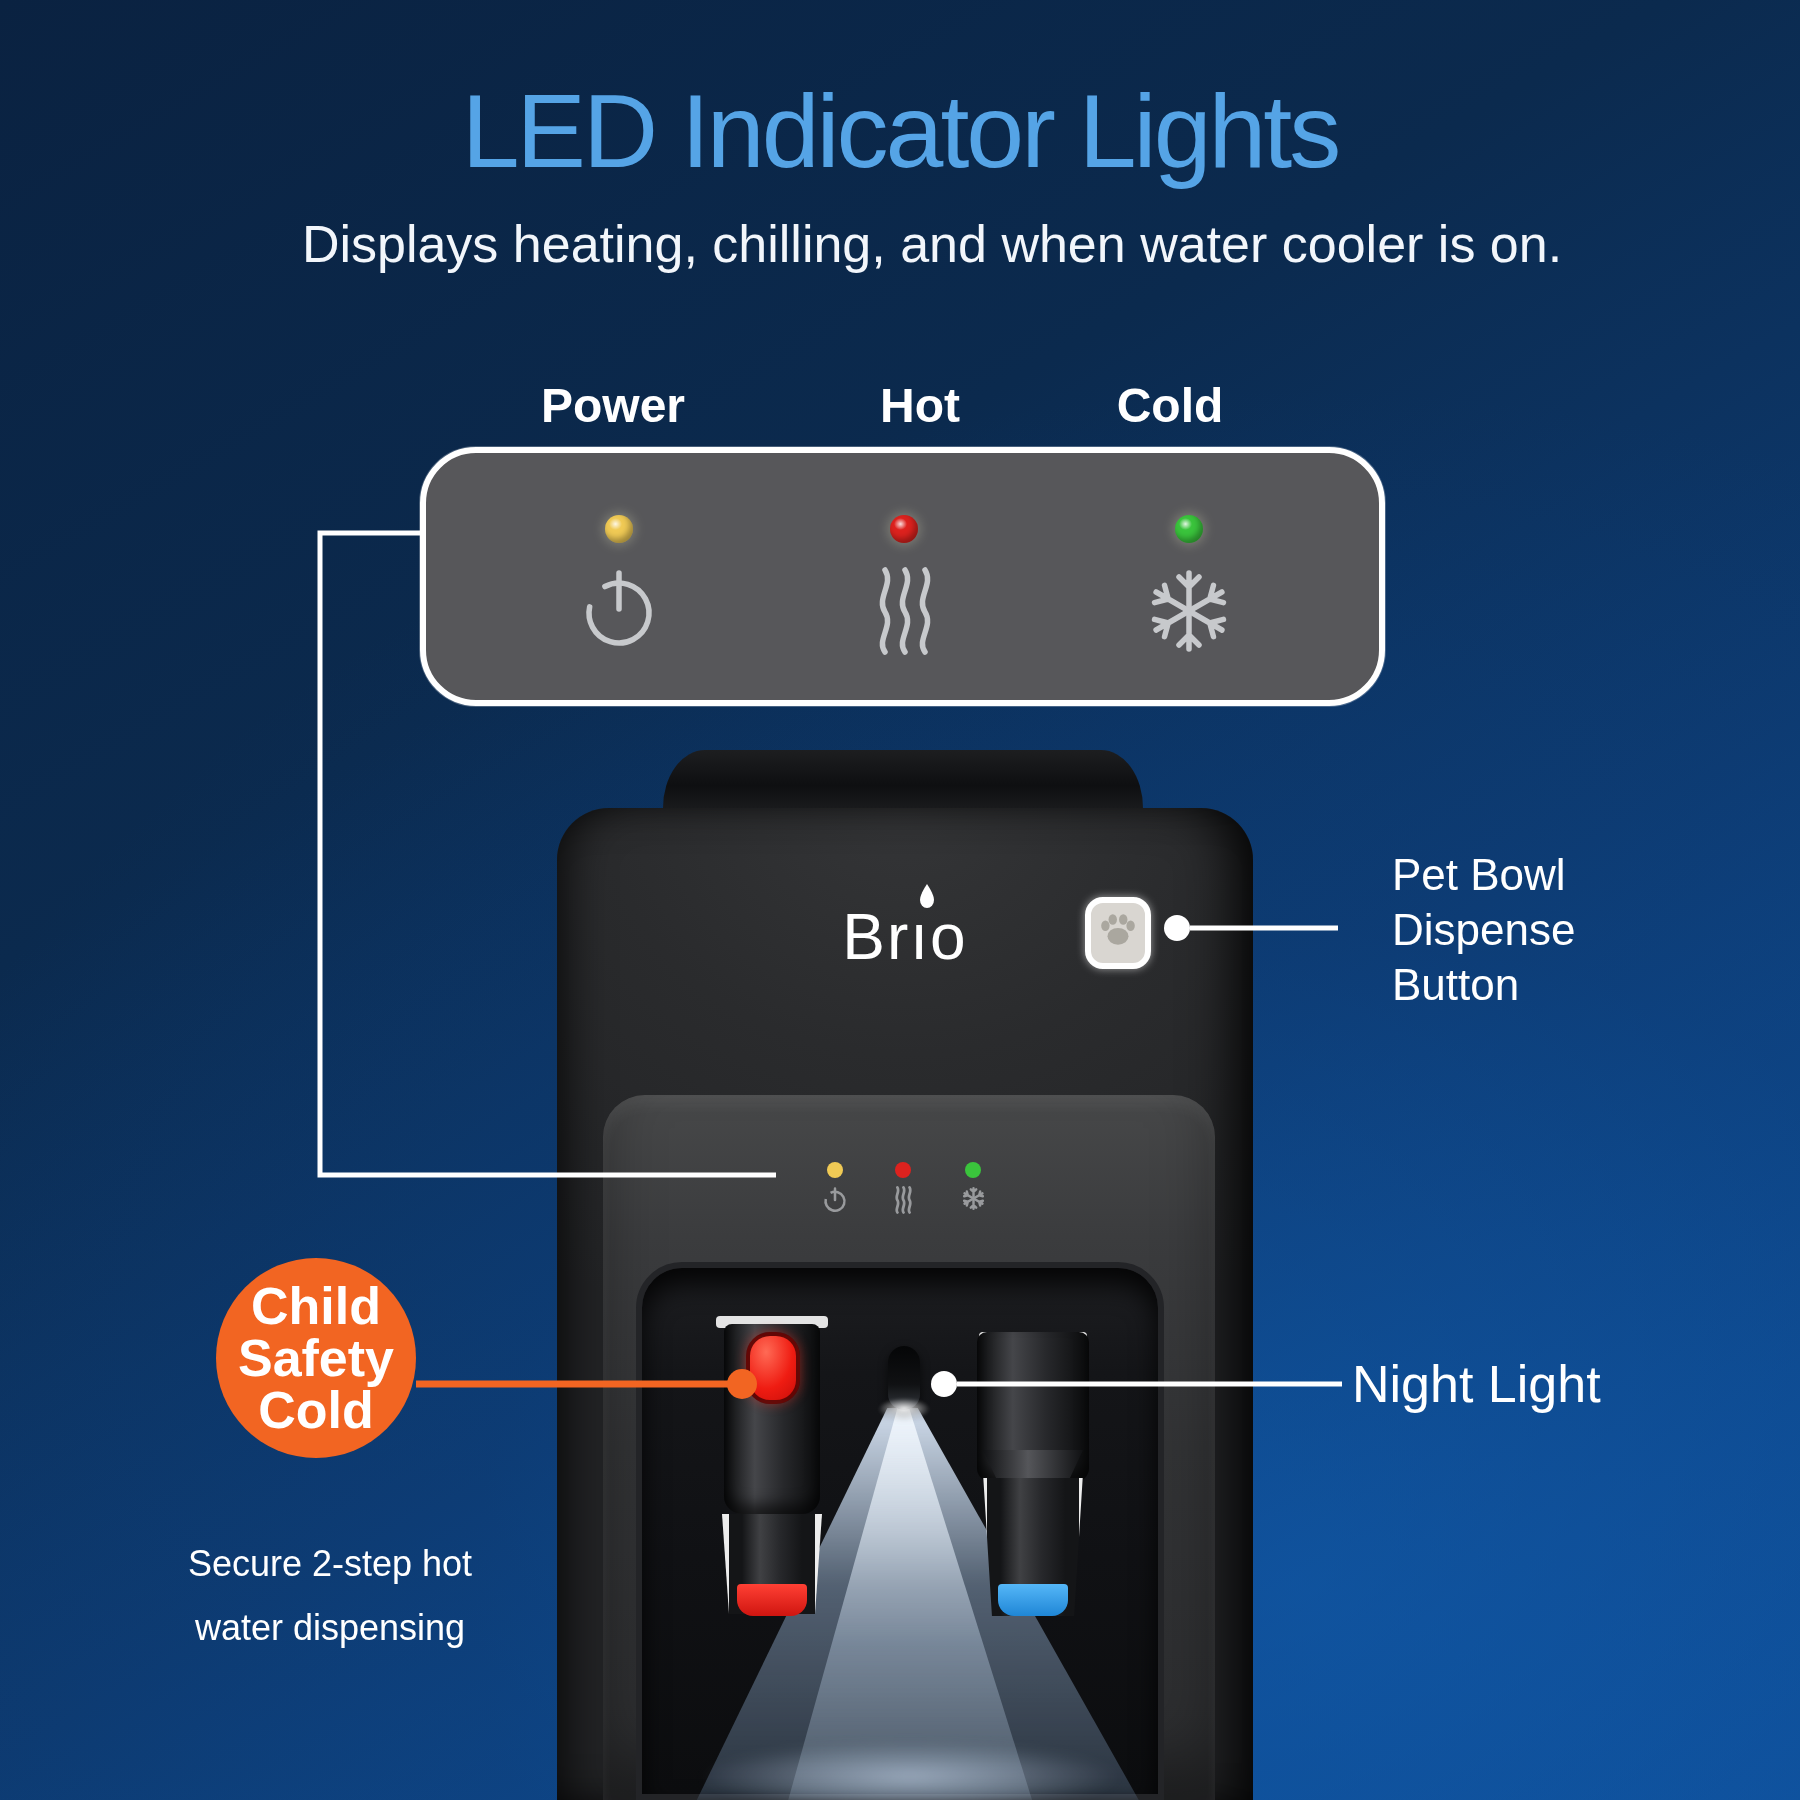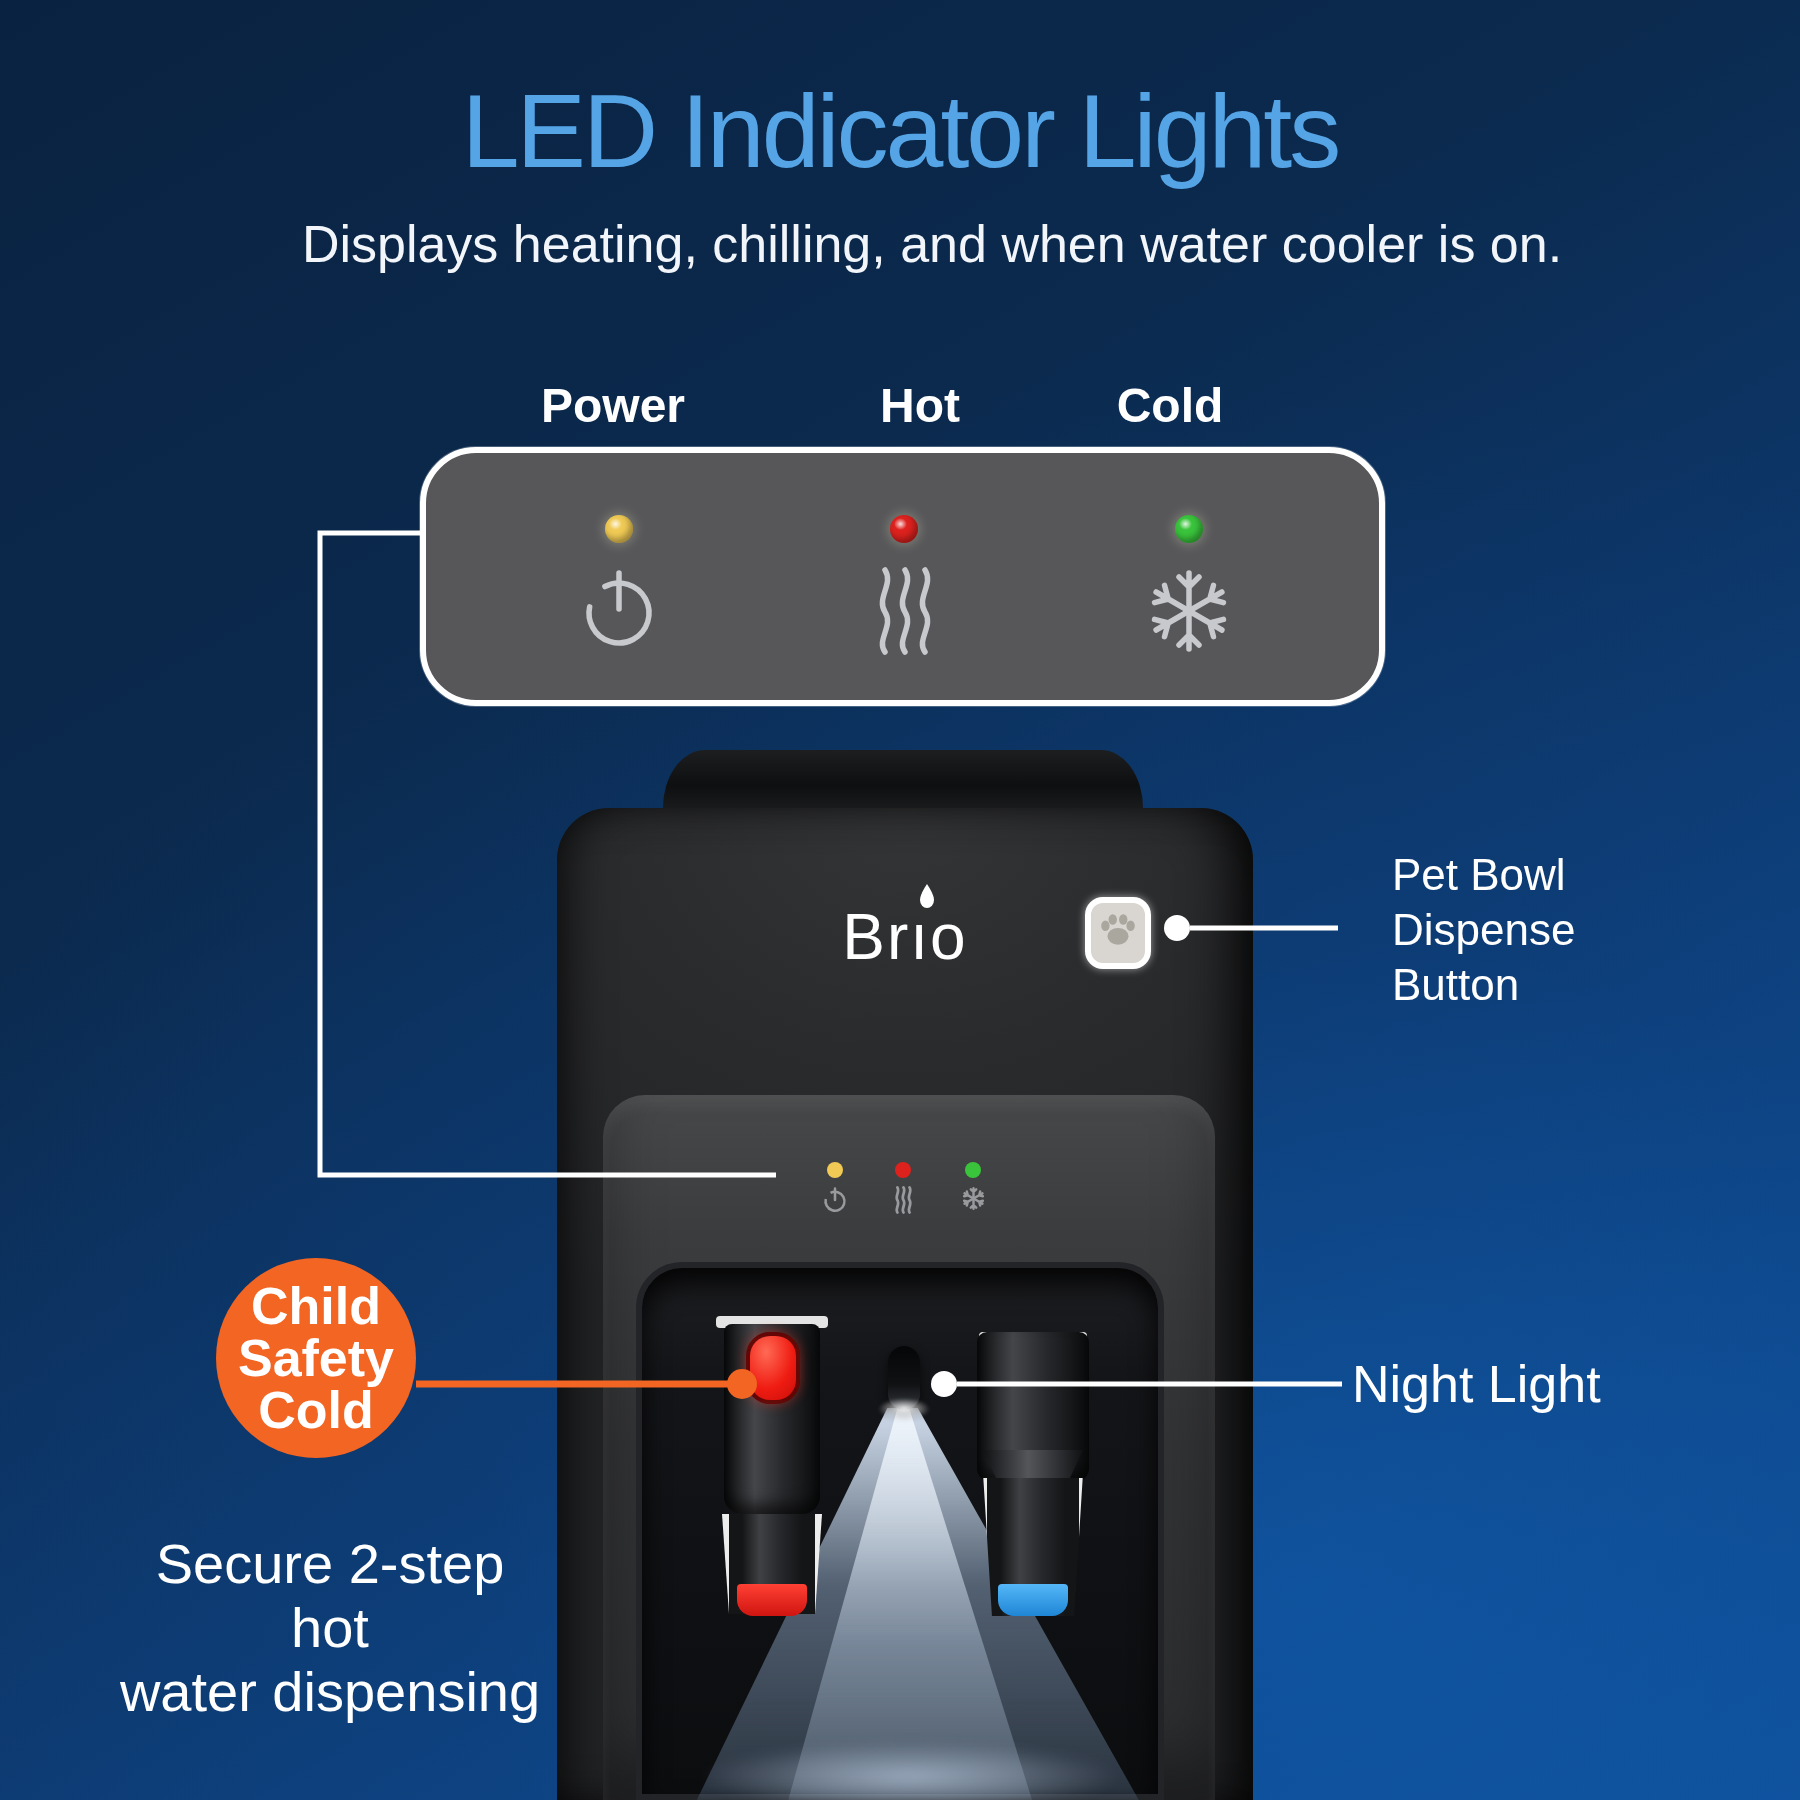--- a/index.html
+++ b/index.html
@@ -139,21 +139,21 @@
 
   
   .callout{color:#fff;z-index:70;}
   .pet-text{left:1348px;top:847px;font-size:44px;line-height:55px;margin-left:44px;}
   .night-text{left:1352px;top:1352px;font-size:52px;line-height:64px;}
   .badge{
     left:216px;top:1258px;width:200px;height:200px;border-radius:50%;
     display:flex;flex-direction:column;justify-content:center;align-items:center;
     font-size:52px;font-weight:bold;line-height:52px;color:#fff;z-index:70;
   }
-  .note{left:110px;top:1532px;width:440px;text-align:center;font-size:56px;line-height:64px;color:#fff;}
+  .note{left:110px;top:1532px;width:440px;text-align:center;font-size:36px;line-height:64px;color:#fff;}
 </style>
 </head>
 <body>
 
 <div class="stage">
 
   <div class="abs ctr title" style="color: rgb(85, 164, 230);">LED Indicator Lights</div>
   <div class="abs ctr subtitle">Displays heating, chilling, and when water cooler is on.</div>
 
   <div class="abs col-label" style="left:613px">Power</div>

